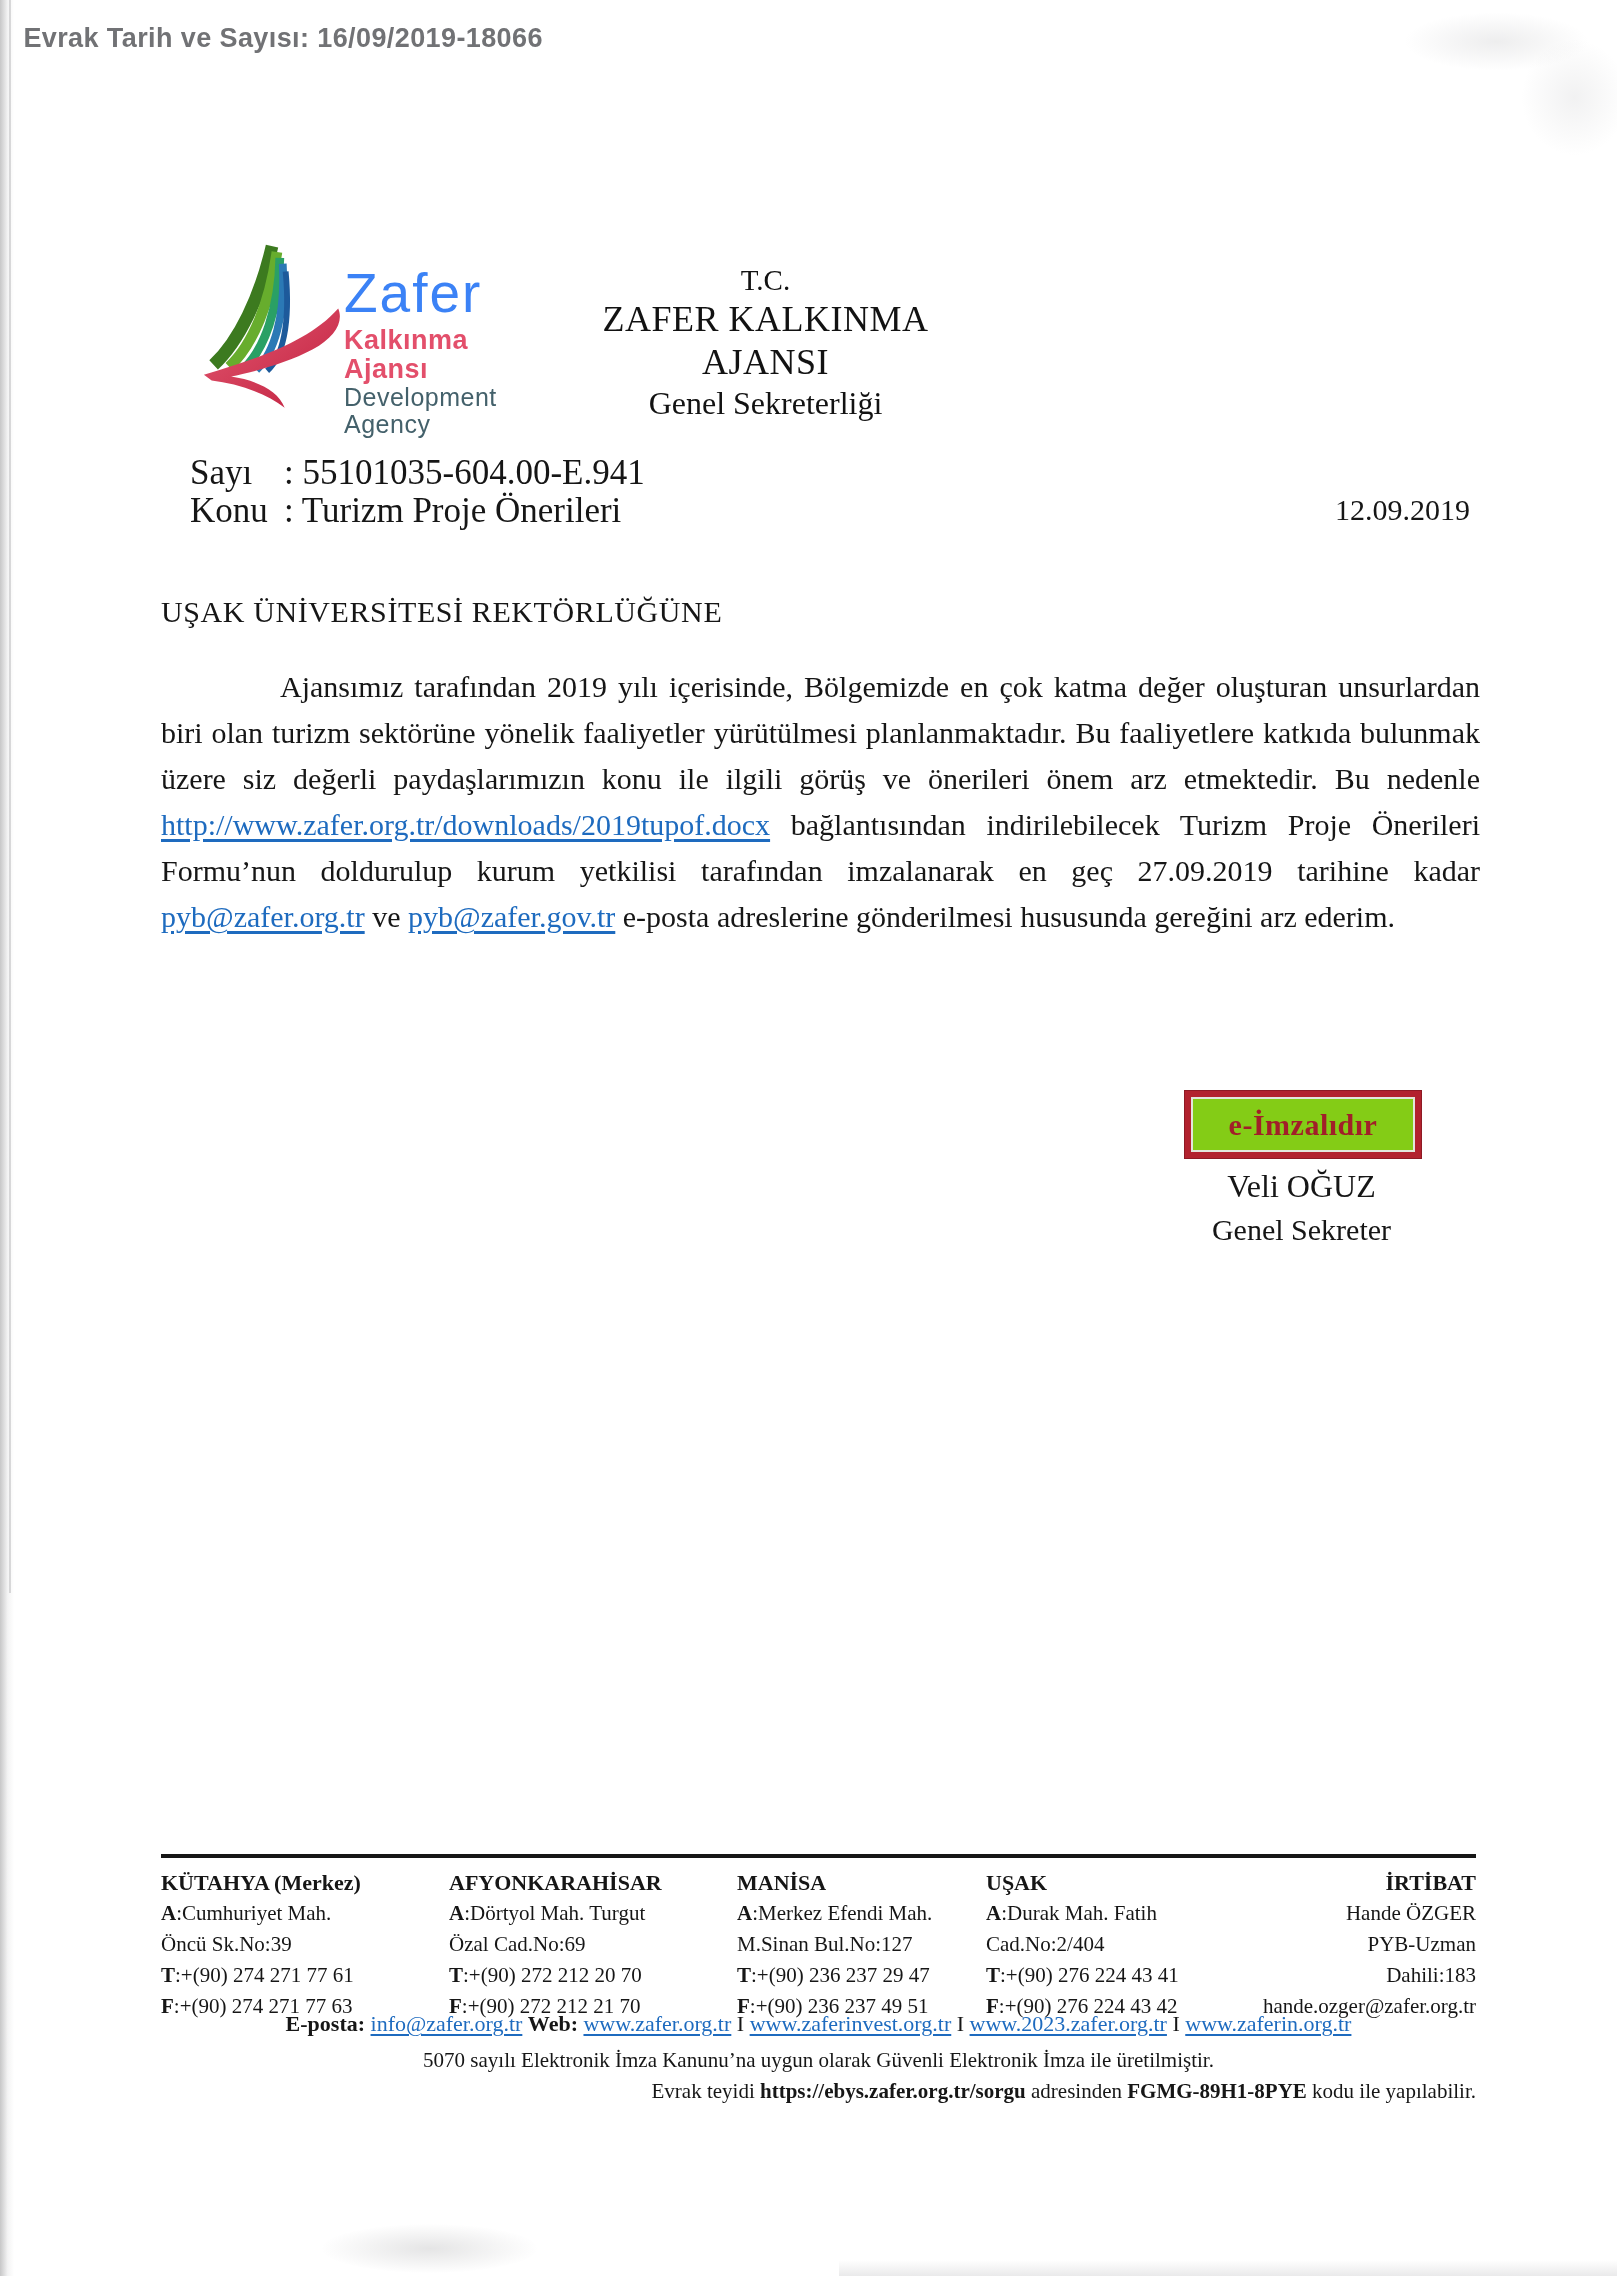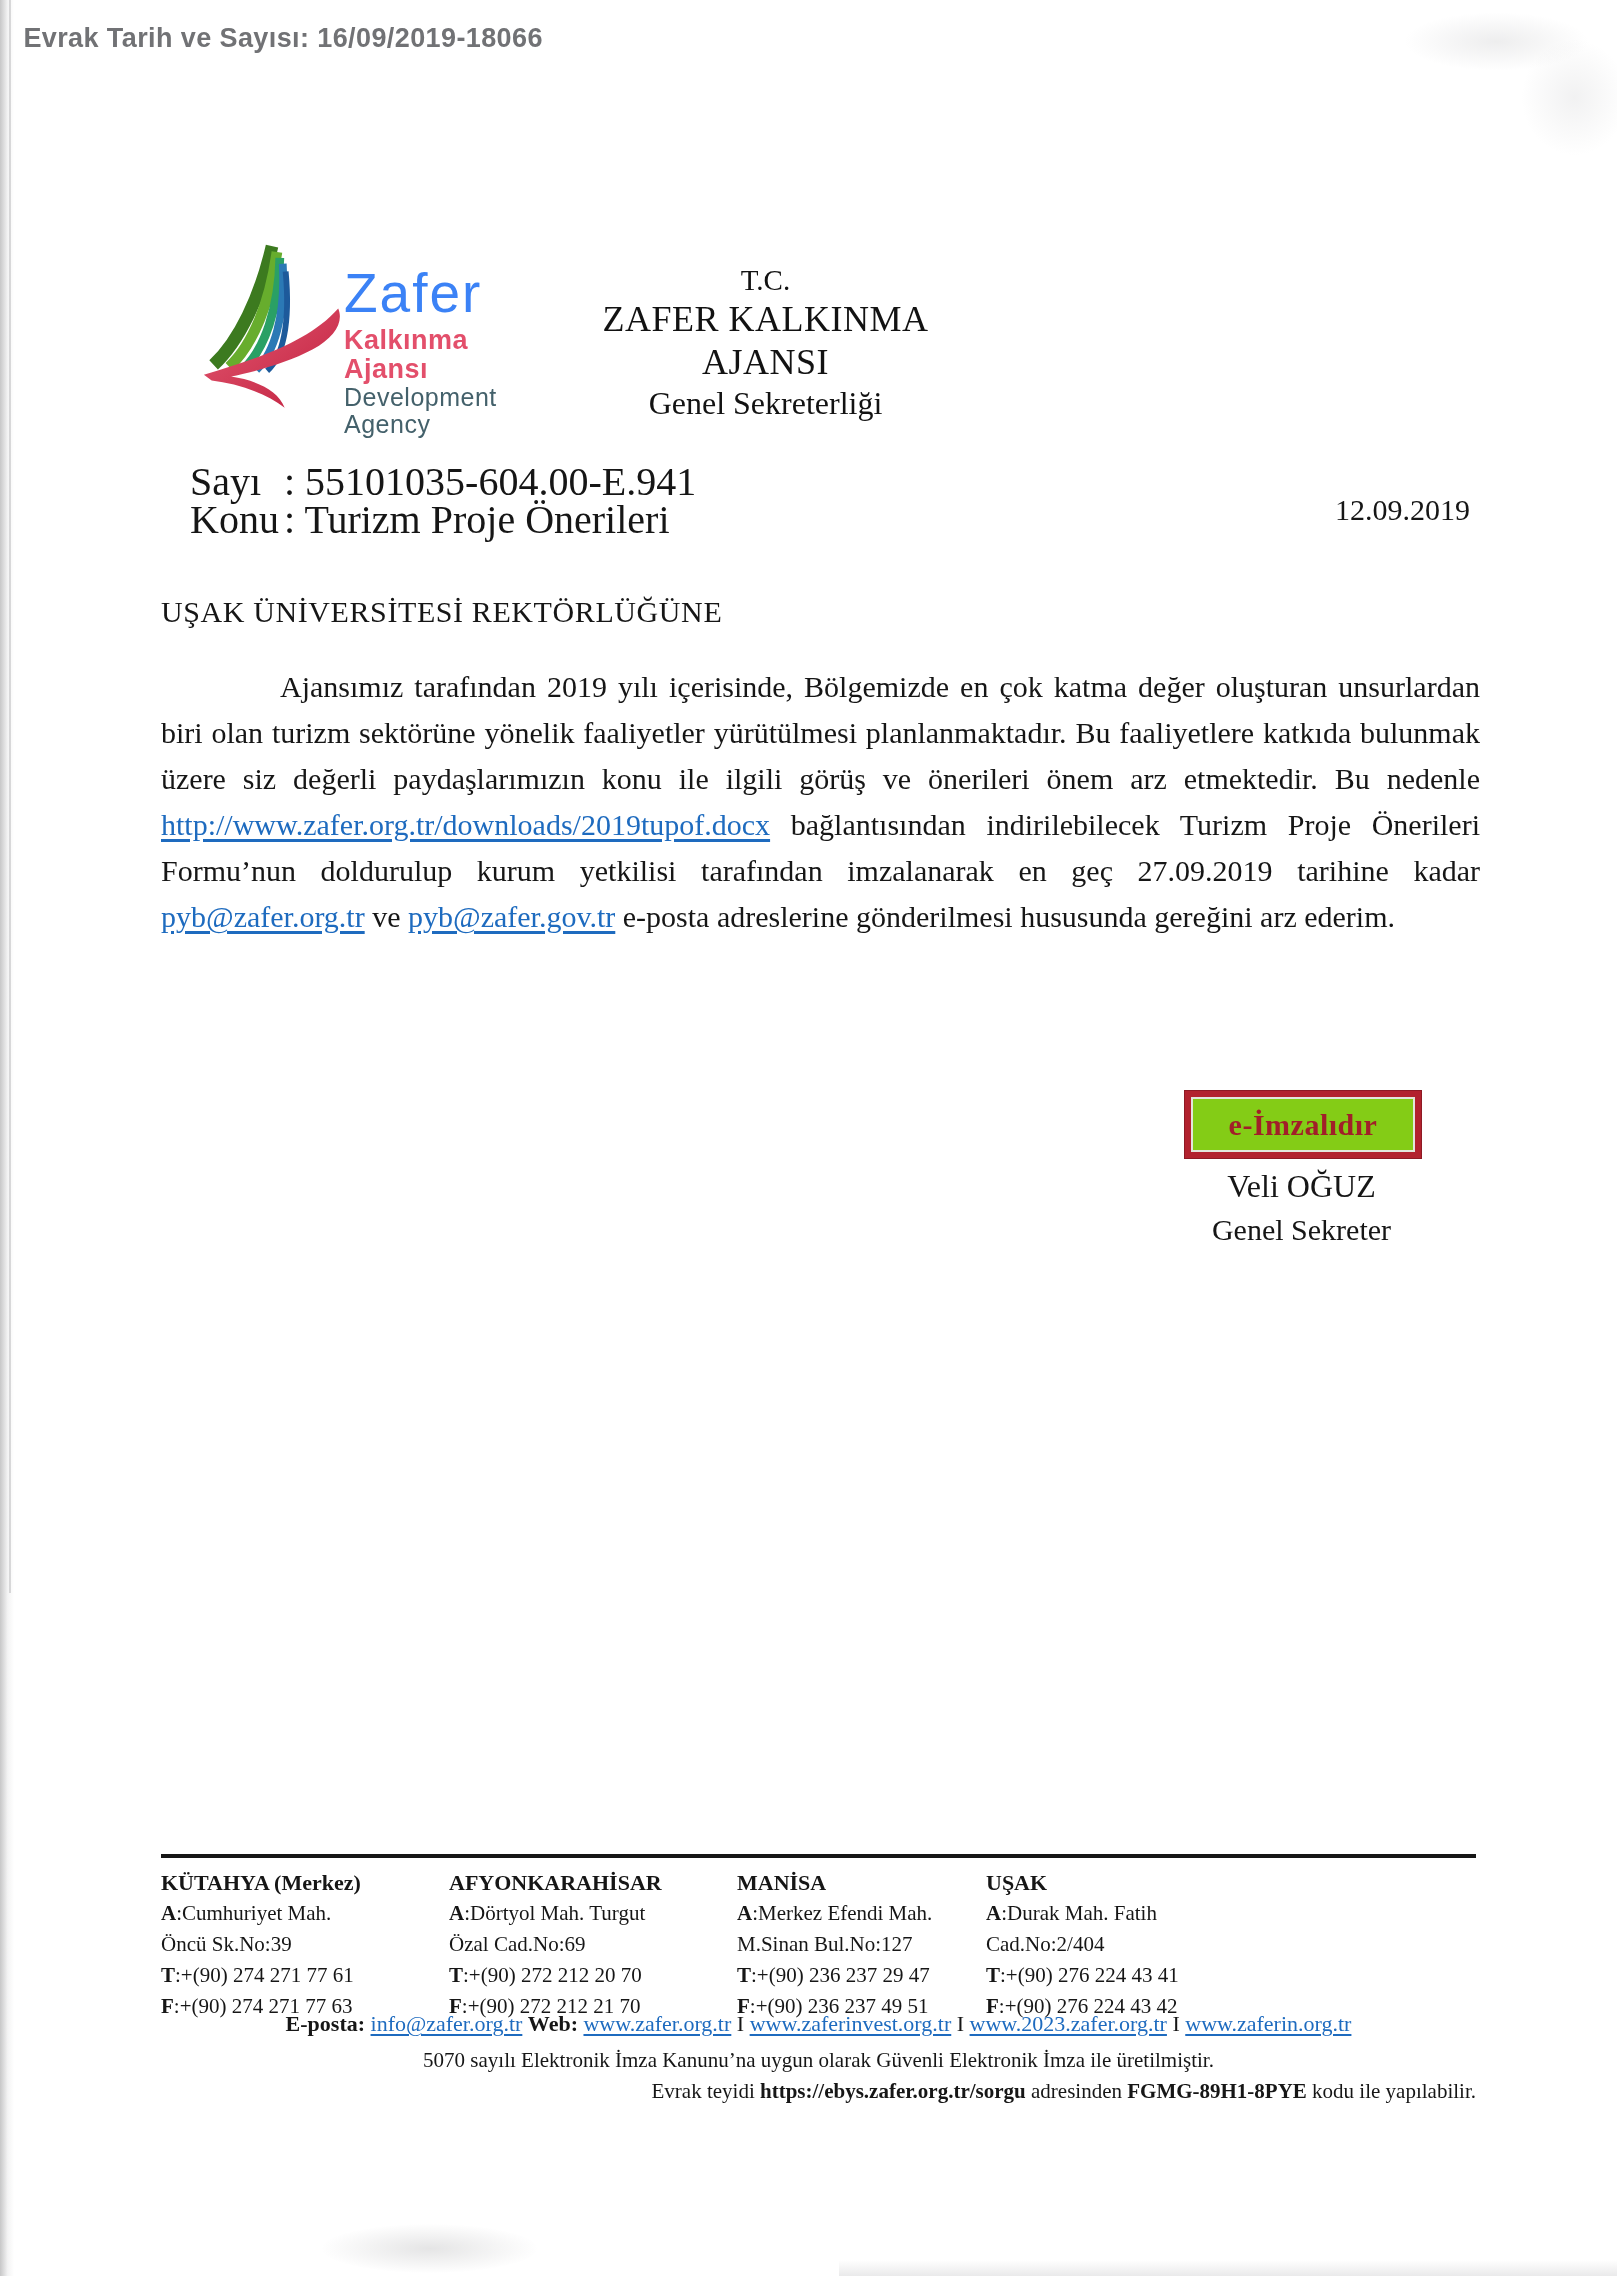--- a/index.html
+++ b/index.html
@@ -31,21 +31,21 @@
   .logo-text{position:absolute;left:144px;top:23.4px;font-family:"Liberation Sans", sans-serif;}
   .logo-name{font-size:55px;line-height:60px;font-weight:500;color:#3b82f6;letter-spacing:2px;}
   .logo-sub-tr{font-size:27px;line-height:29px;font-weight:700;color:#e34f6b;margin-top:2.9px;letter-spacing:0.5px;}
   .logo-sub-en{font-size:25px;line-height:27px;font-weight:400;color:#44616b;letter-spacing:0.5px;}
   
   .letterhead{position:absolute;left:546px;top:263px;width:439px;text-align:center;color:#121212;}
   .lh1{font-size:29px;line-height:35px;}
   .lh2{font-size:36px;line-height:43px;letter-spacing:0.5px;}
   .lh3{font-size:32px;line-height:39px;}
   
-  .meta{position:absolute;left:190px;top:454px;font-size:40px;margin-top:9px;}
+  .meta{position:absolute;left:190px;top:454px;font-size:35px;}
   .meta-row{display:flex;line-height:38px;}
   .meta-label{width:94px;}
   .doc-date{position:absolute;top:493px;right:148px;font-size:30px;}
   
   .recipient{position:absolute;left:161px;top:595px;width:1317px;text-align:left;
     font-size:30px;letter-spacing:0.6px;}
   
   .body-par{position:absolute;left:161px;top:664px;width:1319px;
     font-size:30px;line-height:46px;text-align:justify;text-indent:119px;}
   a.doc-link{color:#1e6bbf;text-decoration:underline;text-underline-offset:3.9px;cursor:pointer;}
@@ -151,17 +151,24 @@
       <div class="f-row"><b>T</b>:+(90) 236 237 29 47</div>
       <div class="f-row"><b>F</b>:+(90) 236 237 49 51</div>
     </div>
     <div class="f-col">
       <div class="f-head">UŞAK</div>
       <div class="f-row"><b>A</b>:Durak Mah. Fatih</div>
       <div class="f-row">Cad.No:2/404</div>
       <div class="f-row"><b>T</b>:+(90) 276 224 43 41</div>
       <div class="f-row"><b>F</b>:+(90) 276 224 43 42</div>
     </div>
+    <div class="f-col right">
+      <div class="f-head">İRTİBAT</div>
+      <div class="f-row">Hande ÖZGER</div>
+      <div class="f-row">PYB-Uzman</div>
+      <div class="f-row">Dahili:183</div>
+      <div class="f-row">hande.ozger@zafer.org.tr</div>
+    </div>
   </div>
 <div class="contact-line"><b>E-posta: </b><a class="doc-link" href="#">info@zafer.org.tr</a><span>   </span><b>Web: </b><a class="doc-link" href="#">www.zafer.org.tr</a><span> I </span><a class="doc-link" href="#">www.zaferinvest.org.tr</a><span> I </span><a class="doc-link" href="#">www.2023.zafer.org.tr</a><span> I </span><a class="doc-link" href="#">www.zaferin.org.tr</a></div>
 <div class="note-1"><span>5070 sayılı Elektronik İmza Kanunu’na uygun olarak Güvenli Elektronik İmza ile üretilmiştir.</span></div>
 <div class="note-2"><span>Evrak teyidi </span><b>https://ebys.zafer.org.tr/sorgu</b><span> adresinden </span><b>FGMG-89H1-8PYE</b><span> kodu ile yapılabilir.</span></div>
 
 
 </body></html>

